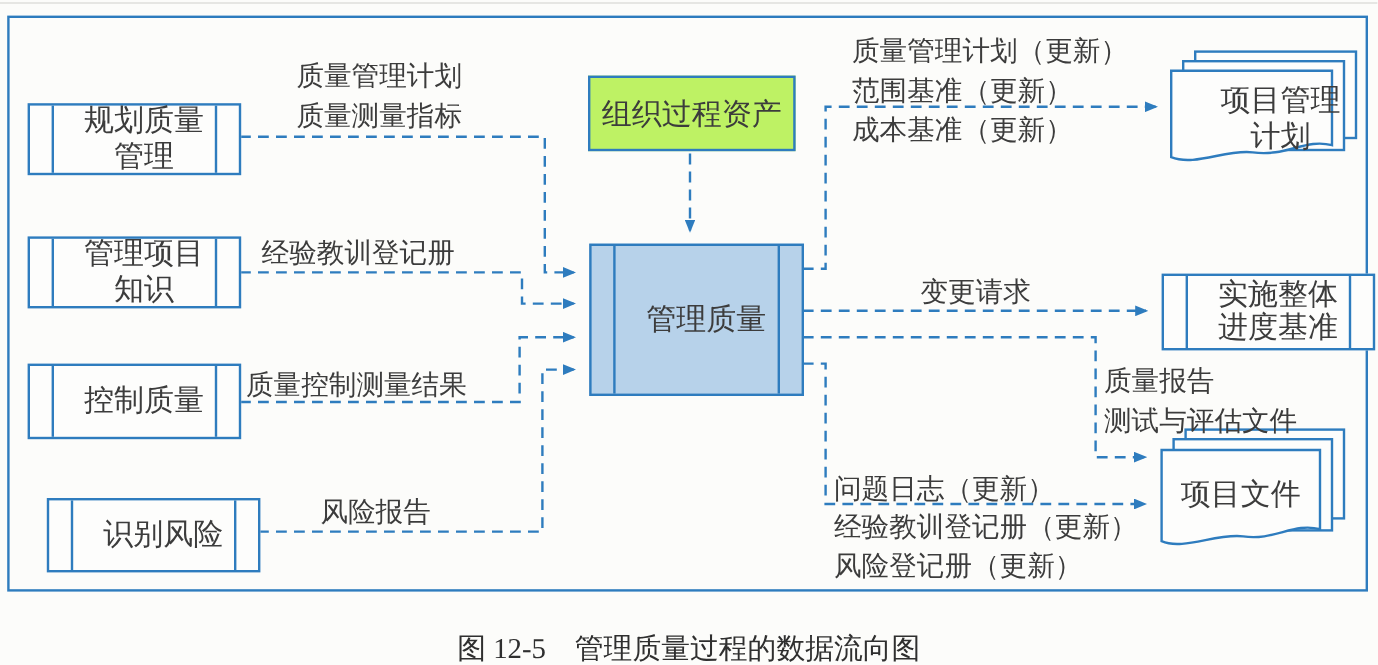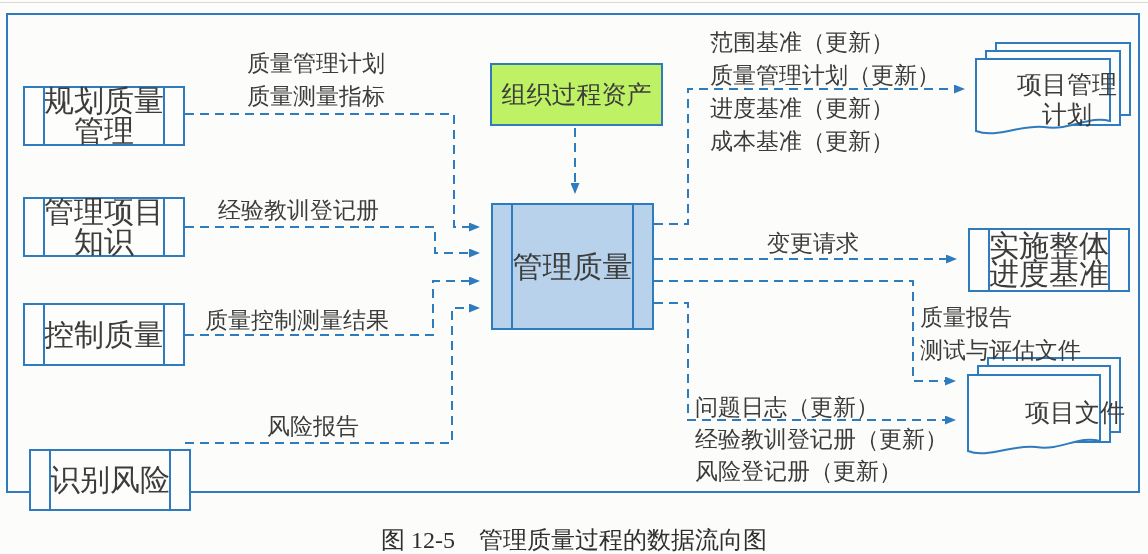--- a/index.html
+++ b/index.html
@@ -13,21 +13,21 @@
   
   .frame{
     left:6px;top:13px;width:1130px;height:476px;
     border:2px solid #2e7cbe;background:transparent;
   }
   .scanline{left:0;top:2px;width:1148px;height:1px;background:#d8d8d4;}
   
   .pbox{
     border:2px solid #2e7cbe;background:#fdfdfc;
     display:flex;align-items:center;justify-content:center;
-    text-align:center;line-height:30px;font-size:30px;color:#3c3c3c;
+    text-align:center;line-height:30px;font-size:25px;color:#3c3c3c;padding-left:16px;
   }
   .pbox .bar{position:absolute;top:0;bottom:0;width:2px;background:#2e7cbe;}
   .pbox .bar.bl{left:18px;}
   .pbox .bar.br{right:18px;}
   .pbox.fill{background:#b7d2ea;}
   
   .sbox{
     border:2px solid #2e7cbe;background:#bef264;
     display:flex;align-items:center;justify-content:center;
     text-align:center;font-size:25px;color:#3c3c3c;
@@ -93,21 +93,21 @@
       <div>知识</div>
     </div>
 </div>
 
 <div class="abs pbox" style="left:23px;top:303px;width:158px;height:59px;">
   <i class="bar bl"></i>
   <i class="bar br"></i>
   <div>控制质量</div>
 </div>
 
-<div class="abs pbox" style="left:29px;top:415px;width:158px;height:58px;margin-top:34px;">
+<div class="abs pbox" style="left:39px;top:415px;width:158px;height:58px;">
   <i class="bar bl"></i>
   <i class="bar br"></i>
   <div>识别风险</div>
 </div>
 
 <div class="abs sbox" style="left:490px;top:63px;width:169px;height:59px;">
   <div>组织过程资产</div>
 </div>
 
 <div class="abs pbox fill" style="left:491px;top:203px;width:159px;height:123px;">
@@ -122,34 +122,33 @@
   <div style="line-height:28px;">
       <div>实施整体</div>
       <div>进度基准</div>
     </div>
 </div>
 
 <div class="abs doc-label" style="left:976px;top:70px;width:134px;margin-left:24px;">
   <div>项目管理</div>
     <div>计划</div>
 </div>
-<div class="abs doc-label" style="left:968px;top:398px;width:132px;padding-left:41px;">项目文件</div>
+<div class="abs doc-label" style="left:968px;top:398px;width:132px;">项目文件</div>
 
 <div class="abs lbl" style="left:247px;top:47px;">
   <div>质量管理计划</div>
   <div>质量测量指标</div>
 </div>
 <div class="abs lbl" style="left:218px;top:194px;">经验教训登记册</div>
 <div class="abs lbl" style="left:205px;top:304px;">质量控制测量结果</div>
 <div class="abs lbl" style="left:267px;top:410px;">风险报告</div>
 
 <div class="abs lbl" style="left:710px;top:26px;">
+  <div>质量管理计划（更新）</div>
   <div>范围基准（更新）</div>
-  <div>质量管理计划（更新）</div>
-  <div>进度基准（更新）</div>
   <div>成本基准（更新）</div>
 </div>
 <div class="abs lbl" style="left:767px;top:227px;">变更请求</div>
 <div class="abs lbl" style="left:920px;top:301px;">
   <div>质量报告</div>
   <div>测试与评估文件</div>
 </div>
 <div class="abs lbl" style="left:695px;top:392px;line-height:32px;">
   <div>问题日志（更新）</div>
   <div>经验教训登记册（更新）</div>

